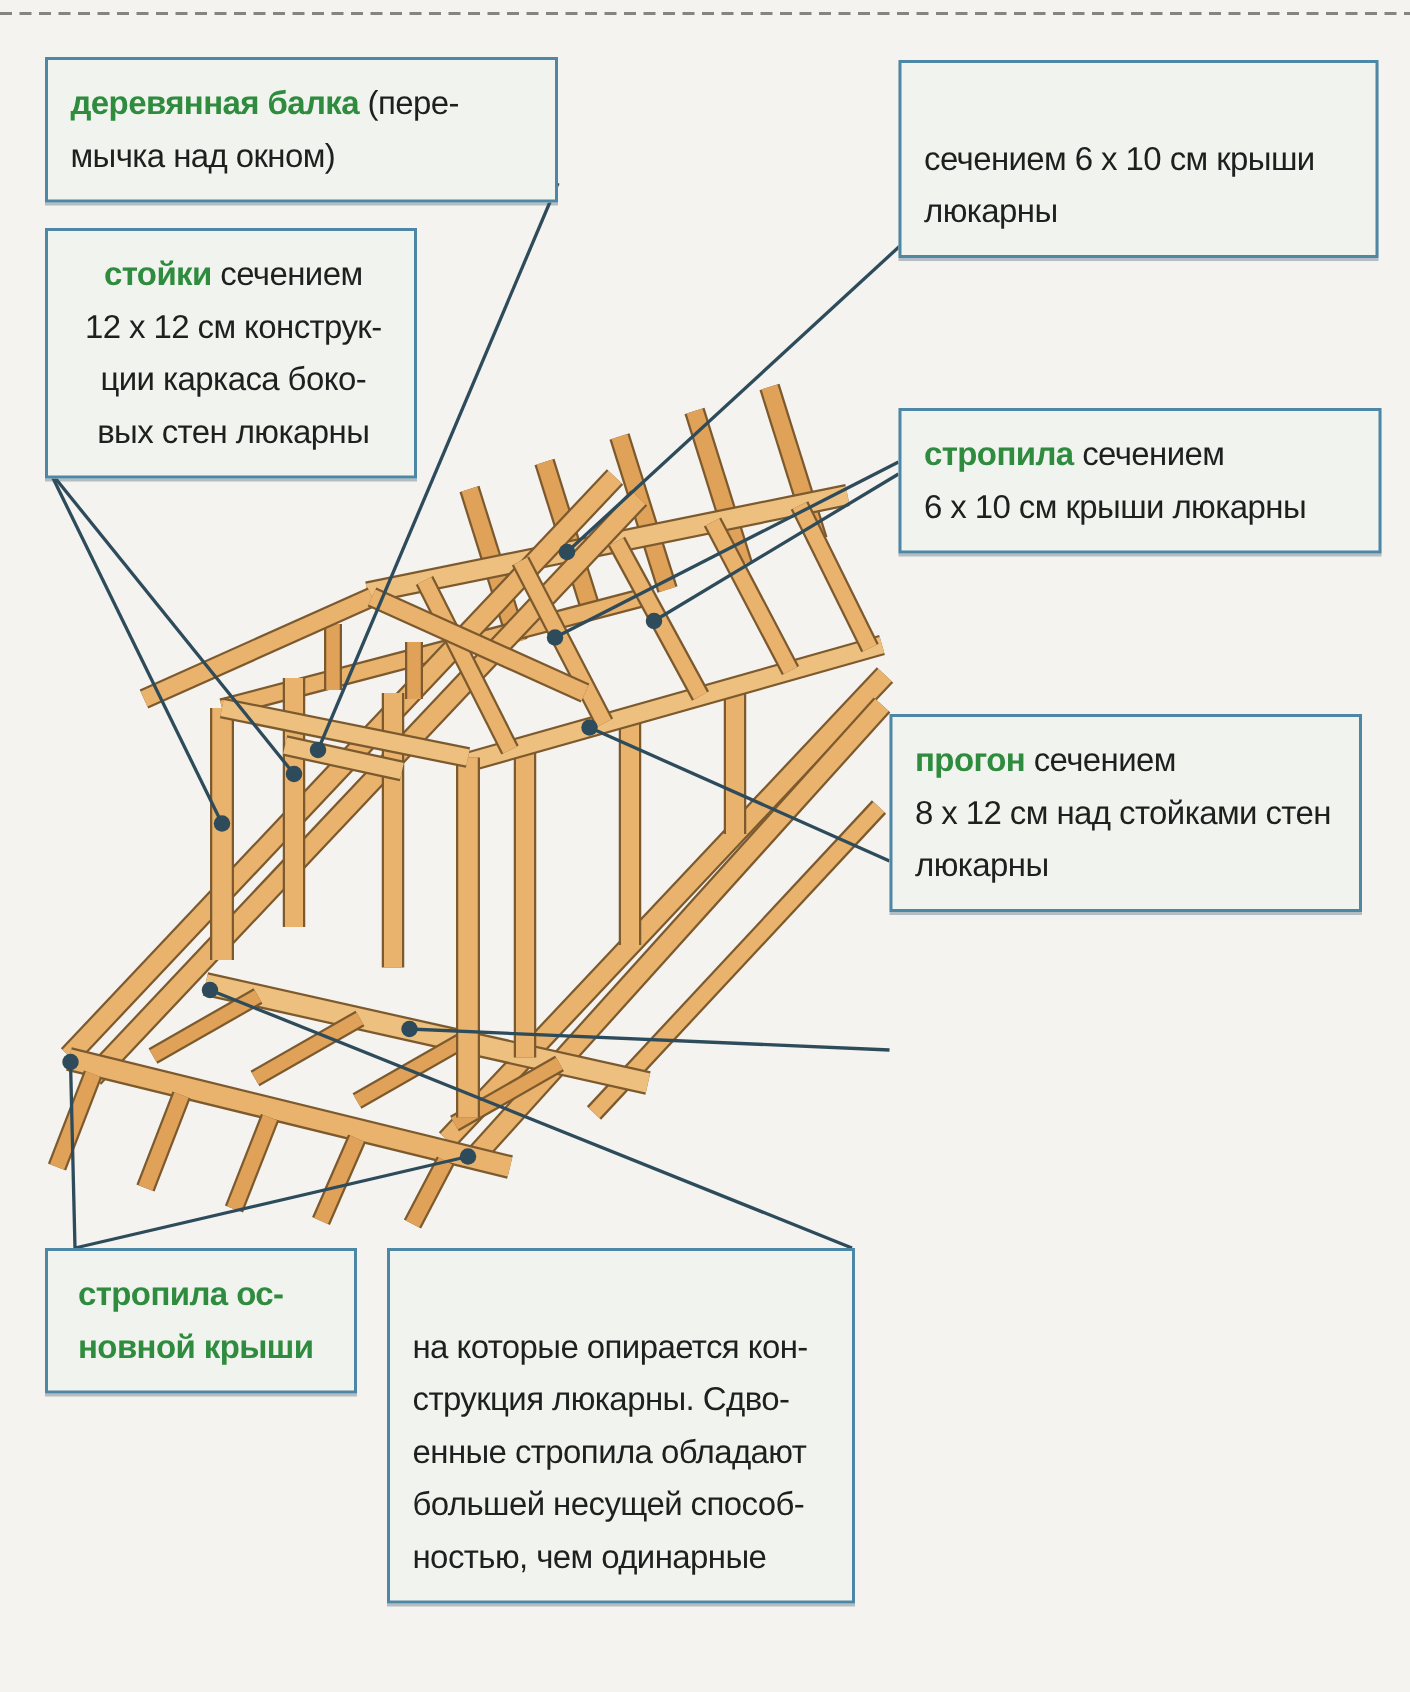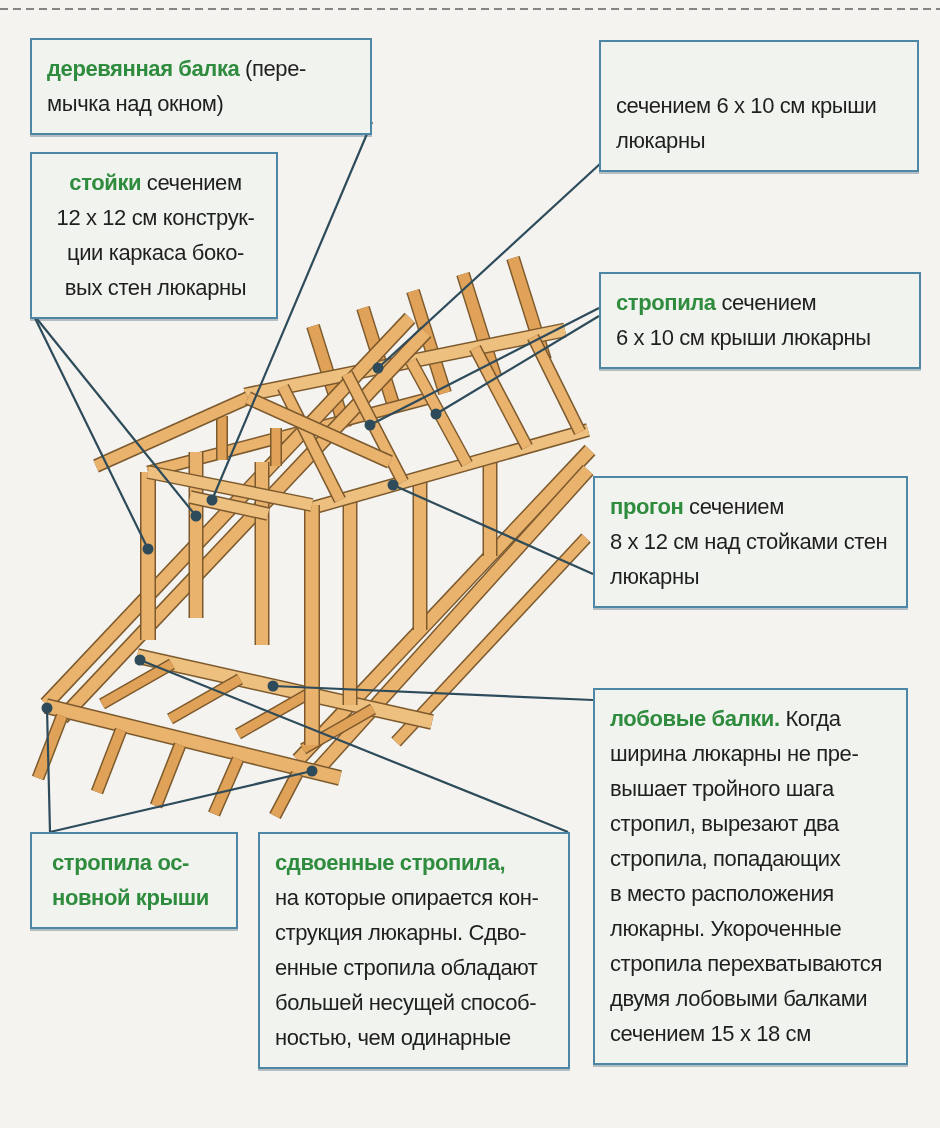--- a/index.html
+++ b/index.html
@@ -198,34 +198,24 @@
 сечением 6 х 10 см крыши
 люкарны</span></div>
 
   <div class="callout c-dormer-rafters"><span class="term">стропила</span><span class="rest"> сечением
 6 х 10 см крыши люкарны</span></div>
 
   <div class="callout c-purlin"><span class="term">прогон</span><span class="rest"> сечением
 8 х 12 см над стойками стен
 люкарны</span></div>
 
-  <div class="callout c-header-beams"><span class="term">лобовые балки.</span><span class="rest"> Когда
-ширина люкарны не пре-
-вышает тройного шага
-стропил, вырезают два
-стропила, попадающих
-в место расположения
-люкарны. Укороченные
-стропила перехватываются
-двумя лобовыми балками
-сечением 15 х 18 см</span></div>
 
   <div class="callout c-main-roof-rafters"><span class="term">стропила ос-
 новной крыши</span><span class="rest"></span></div>
 
-  <div class="callout c-doubled-rafters"><span class="term">сдвоенные стропила,</span><span class="rest">
+  <div class="callout c-doubled-rafters"><span class="rest">
 на которые опирается кон-
 струкция люкарны. Сдво-
 енные стропила обладают
 большей несущей способ-
 ностью, чем одинарные</span></div>
 
 </div>
 
 </body></html>

